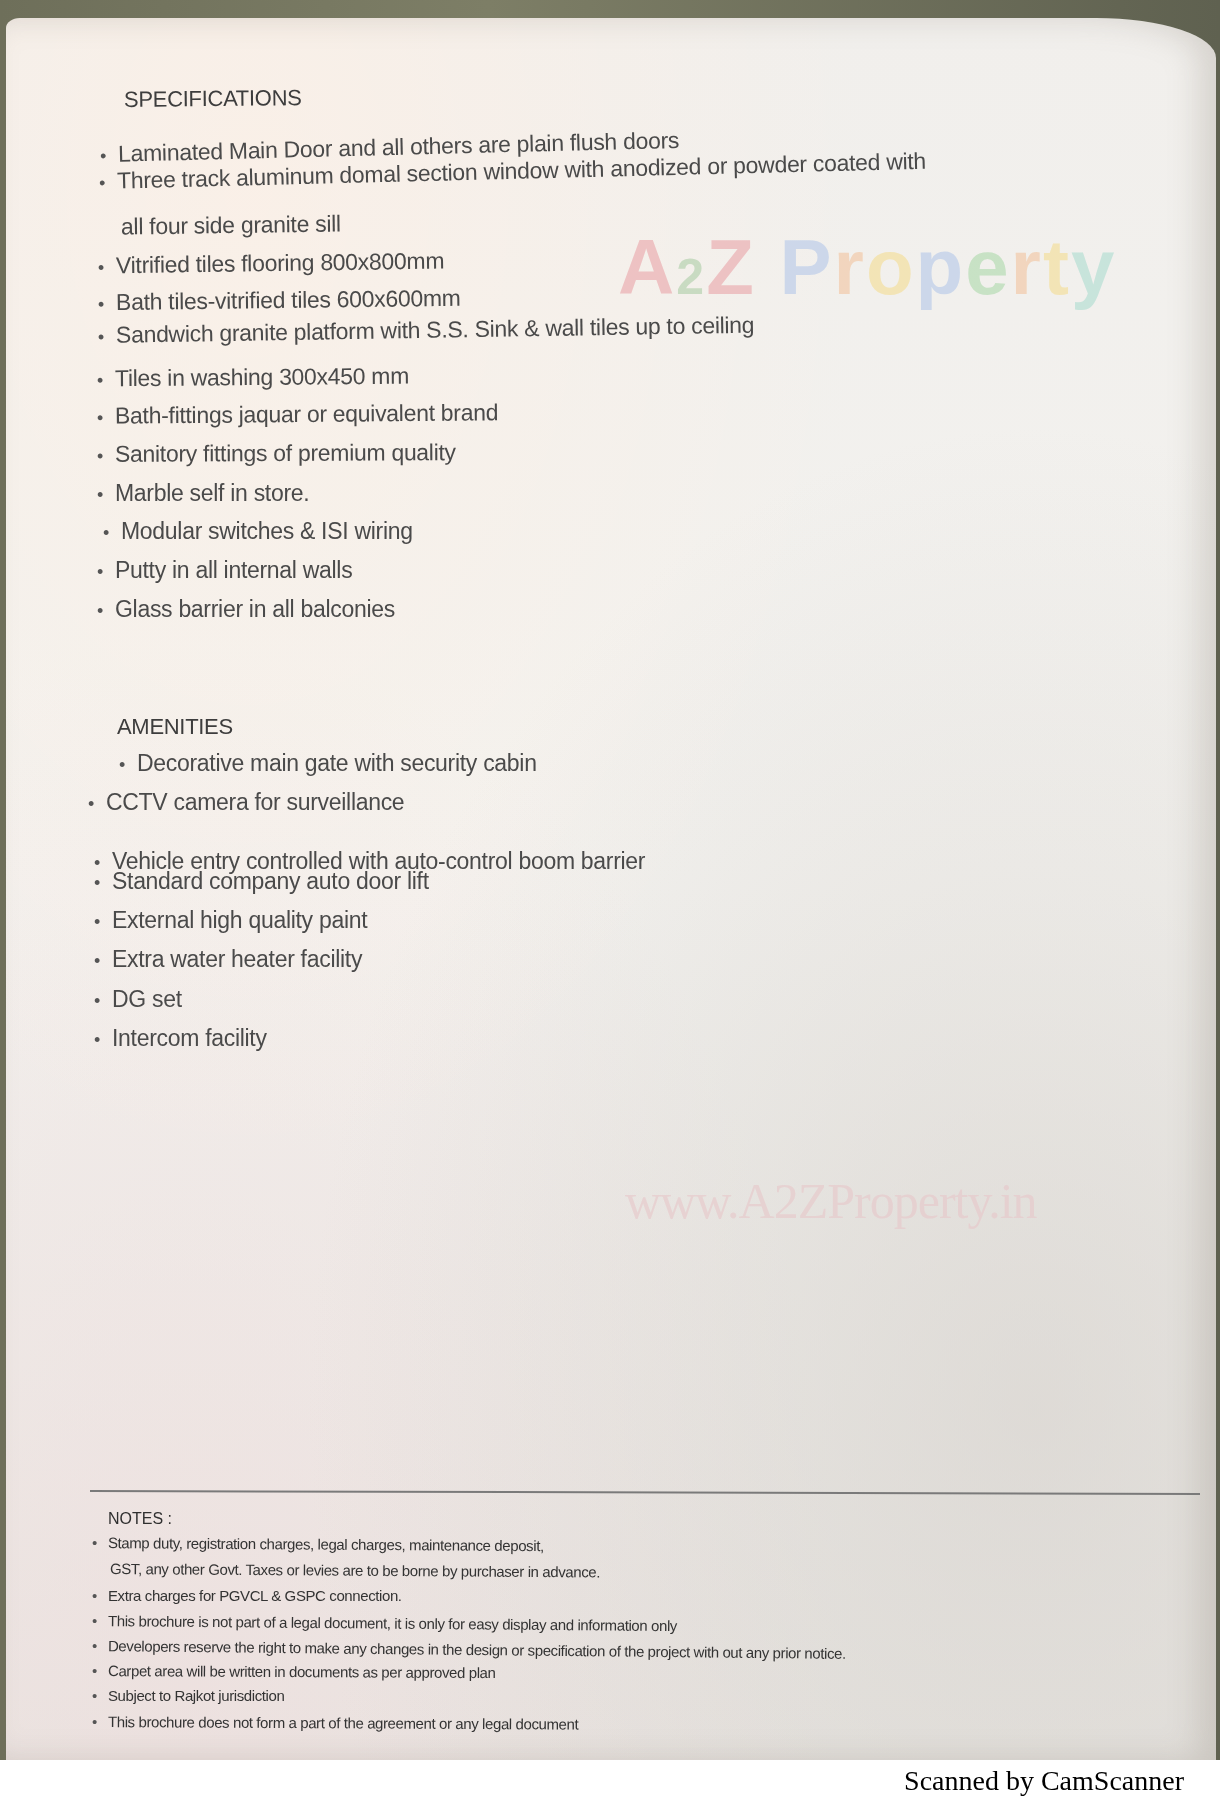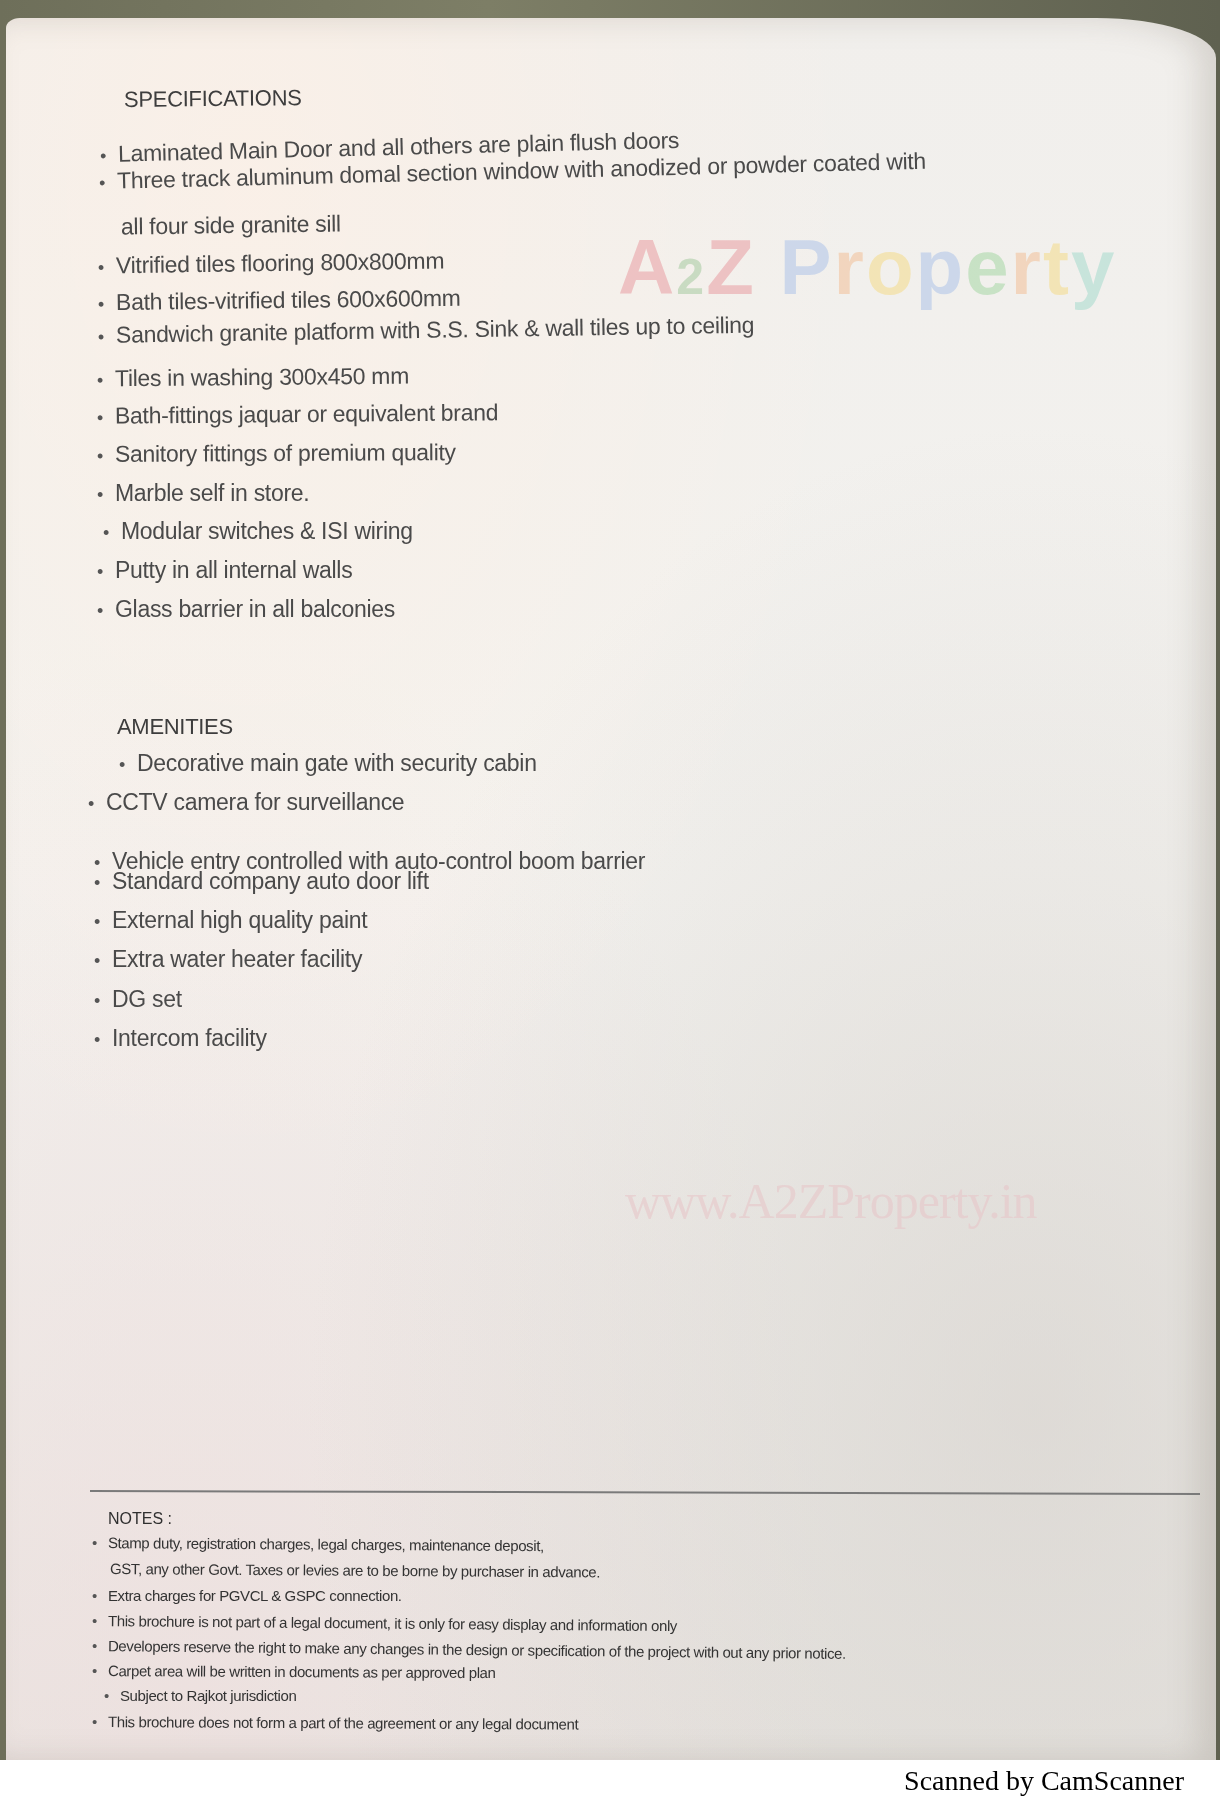--- a/index.html
+++ b/index.html
@@ -239,21 +239,21 @@
 </div>
 <div class="note-item" style="left:92px; top:1612px; transform:rotate(0.5deg); transform-origin:left center;">
   <span class="bullet">•</span><span>This brochure is not part of a legal document, it is only for easy display and information only</span>
 </div>
 <div class="note-item" style="left:92px; top:1637px; transform:rotate(0.6deg); transform-origin:left center;">
   <span class="bullet">•</span><span>Developers reserve the right to make any changes in the design or specification of the project with out any prior notice.</span>
 </div>
 <div class="note-item" style="left:92px; top:1662px; transform:rotate(0.3deg); transform-origin:left center;">
   <span class="bullet">•</span><span>Carpet area will be written in documents as per approved plan</span>
 </div>
-<div class="note-item" style="left:92px; top:1687px;margin-left:12px;">
+<div class="note-item" style="left:92px; top:1687px;">
   <span class="bullet">•</span><span>Subject to Rajkot jurisdiction</span>
 </div>
 <div class="note-item" style="left:92px; top:1713px; transform:rotate(0.3deg); transform-origin:left center;">
   <span class="bullet">•</span><span>This brochure does not form a part of the agreement  or any legal document</span>
 </div>
 
 <div class="footer-band"></div>
 <div class="camscanner">Scanned by CamScanner</div>
 
 </body></html>

